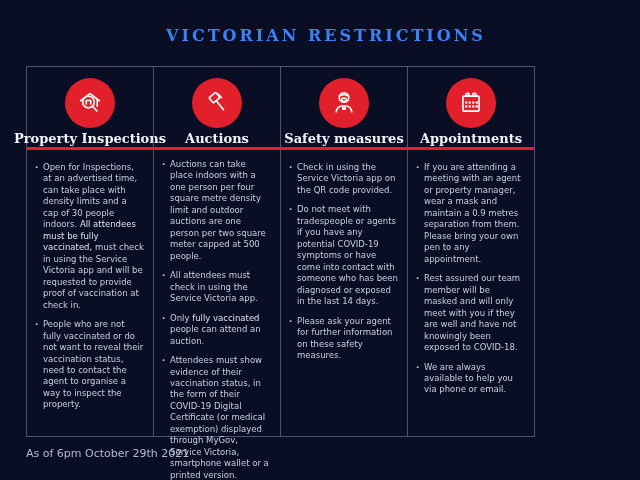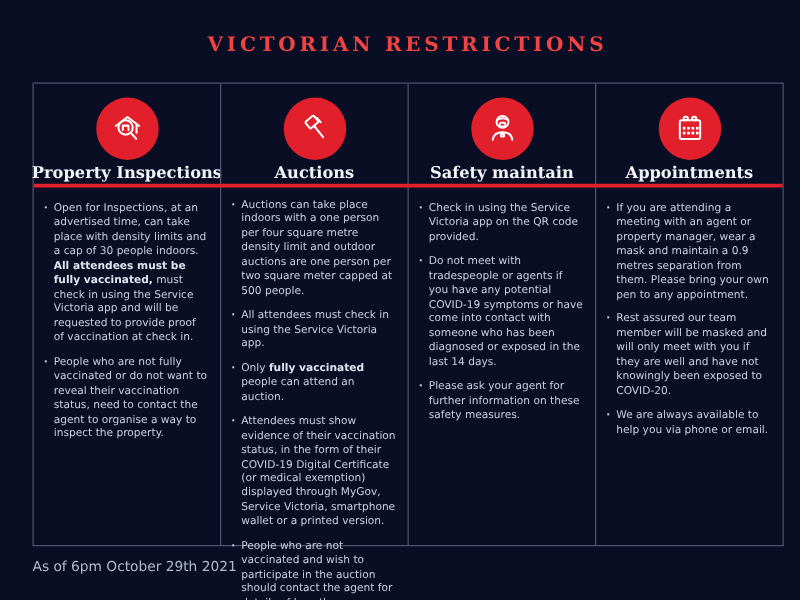--- a/index.html
+++ b/index.html
@@ -10,26 +10,26 @@
     position: relative;
   }
   .page-title {
     position: absolute;
     top: 26px; left: 12px; right: 0;
     text-align: center;
     font-family: "DejaVu Serif", "Liberation Serif", serif;
     font-weight: 600;
     font-size: 16px;
     letter-spacing: 3px;
-    color: #ef4444;
+    color: #3b82f6;
   }
   .table {
     position: absolute;
     left: 26px; top: 66px;
-    width: 601px; height: 371px;
+    width: 509px; height: 371px;
     border: 1px solid var(--border, #4d5370);
     display: flex;
   }
   .red-line {
     position: absolute;
     left: 0; right: 0; top: 80px;
     height: 2.5px;
     background: var(--accent, #e2202b);
     z-index: 2;
   }
@@ -77,21 +77,21 @@
     line-height: 1.35;
     color: var(--body-text, #c8cfdf);
   }
   .bullets li::before {
     content: "\00B7";
     position: absolute;
     left: 1px; top: 0;
     font-weight: 700;
     color: var(--body-text, #c8cfdf);
   }
-  .bullets .b { font-weight: 700; color: #dfe4ef; }
+  .bullets .b { font-weight: 400; color: #dfe4ef; }
   .footer {
     position: absolute;
     left: 26px; right: 26px; top: 447px;
     display: flex;
     justify-content: space-between;
     font-size: 11px;
     color: var(--footer-text, #b3bbd0);
   }
 </style>
 </head>
@@ -145,21 +145,21 @@
     <div class="col-header">
       <div class="icon-circle">
           <svg width="30" height="30" viewBox="0 0 24 24" fill="none" stroke="#ffffff" stroke-width="1.3" stroke-linecap="round" stroke-linejoin="round">
             <circle cx="12" cy="7.6" r="3.8"></circle>
             <path d="M8.4 6.4 Q12 4.2 15.6 6.4"></path>
             <rect x="10.2" y="8.2" width="3.6" height="2.4" rx="0.9"></rect>
             <path d="M5.8 19 Q6.3 14.2 12 14.2 Q17.7 14.2 18.2 19"></path>
             <rect x="11" y="15.4" width="2" height="1.6" rx="0.3"></rect>
           </svg>
         </div>
-      <div class="col-label">Safety maintain</div>
+      <div class="col-label">Safety measures</div>
     </div>
     <ul class="bullets">
         <li><span>Check in using the Service Victoria app on the QR code provided.</span></li>
         <li><span>Do not meet with tradespeople or agents if you have any potential COVID-19 symptoms or have come into contact with someone who has been diagnosed or exposed in the last 14 days.</span></li>
         <li><span>Please ask your agent for further information on these safety measures.</span></li>
       </ul>
   </div>
 
   <div class="col">
     <div class="col-header">
@@ -177,21 +177,21 @@
               <rect x="10.2" y="13.9" width="1.7" height="1.7"></rect>
               <rect x="13" y="13.9" width="1.7" height="1.7"></rect>
               <rect x="15.8" y="13.9" width="1.7" height="1.7"></rect>
             </g>
           </svg>
         </div>
       <div class="col-label">Appointments</div>
     </div>
     <ul class="bullets">
         <li><span>If you are attending a meeting with an agent or property manager, wear a mask and maintain a 0.9 metres separation from them. Please bring your own pen to any appointment.</span></li>
-        <li><span>Rest assured our team member will be masked and will only meet with you if they are well and have not knowingly been exposed to COVID-20.</span></li>
+        <li><span>Rest assured our team member will be masked and will only meet with you if they are well and have not knowingly been exposed to COVID-18.</span></li>
         <li><span>We are always available to help you via phone or email.</span></li>
       </ul>
   </div>
 </div>
 
 <div class="footer">
   <span>As of 6pm October 29th 2021</span>
 </div>
 
 </body></html>

